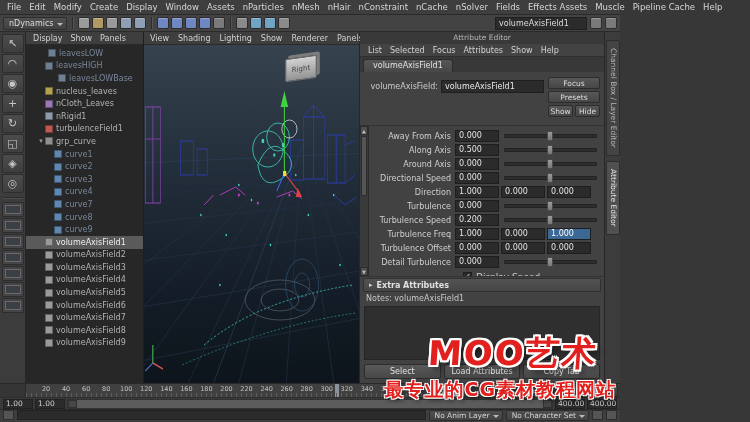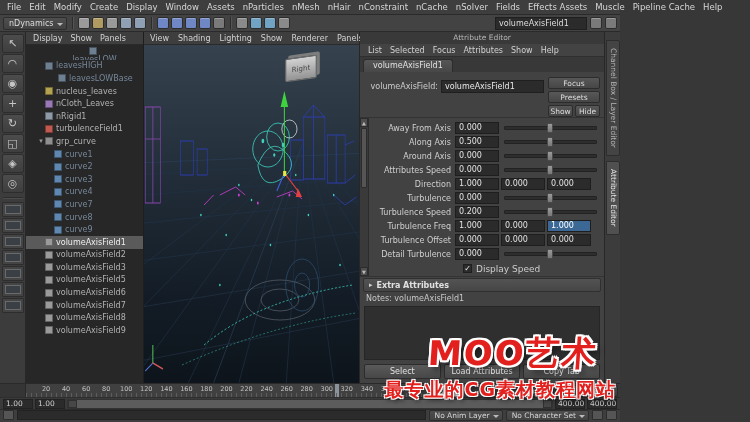--- a/index.html
+++ b/index.html
@@ -50,21 +50,21 @@
   .vp-canvas{flex:1;position:relative;background:linear-gradient(#36434f 0%,#232f3b 35%,#131c26 75%,#0d141b 100%);overflow:hidden}
   .vp-canvas svg{position:absolute;inset:0;width:100%;height:100%}
   .view-cube{position:absolute;right:42px;top:12px;width:32px;height:23px;background:linear-gradient(#d2d2d2,#939393);border:1px solid #6f6f6f;border-radius:2px;color:#444;font-size:7px;display:flex;align-items:center;justify-content:center;transform:rotate(-8deg) skewX(-8deg);box-shadow:3px -3px 0 #7d7d7d}
 
   
   .ae{width:244px;background:#424242;display:flex;flex-direction:column;min-height:0}
   .ae-title{height:12px;line-height:12px;text-align:center;background:#393939;color:#b8b8b8;font-size:7.5px;flex:none}
   .ae-menus{height:13px;background:#434343;border-bottom:1px solid #2f2f2f;display:flex;align-items:center;padding-left:4px;flex:none}
   .ae-tabrow{height:15px;background:#383838;padding:2px 3px 0;flex:none}
   .ae-tab{display:inline-block;height:13px;line-height:12px;background:linear-gradient(#565656,#474747);border:1px solid #2c2c2c;border-bottom:none;border-radius:3px 3px 0 0;padding:0 9px;font-size:8px;color:#e0e0e0}
-  .ae-header{flex:none;display:flex;padding:5px 4px 0;gap:4px;border-bottom:1px solid #333}
+  .ae-header{flex:none;display:flex;padding:5px 4px 8px;gap:4px;border-bottom:1px solid #333}
   .ae-node-row{flex:1;display:flex;align-items:flex-start;gap:3px;padding-top:3px}
   .ae-node-label{width:74px;text-align:right;font-size:8px;color:#ccc;padding-top:2px}
   .ae-node-field{flex:1;height:13px;line-height:11px;background:#2b2b2b;border:1px solid #1f1f1f;padding:0 3px;font-size:8px;color:#e6e6e6}
   .ae-hbtns{width:52px;display:flex;flex-direction:column;gap:2px}
   .ae-sbtn{height:12px;line-height:11px;text-align:center;background:linear-gradient(#585858,#464646);border:1px solid #2c2c2c;border-radius:2px;font-size:7.5px;color:#ddd}
   .ae-sbtn-row{display:flex;gap:2px}
   .ae-sbtn-row .ae-sbtn{flex:1}
   .ae-scroll{flex:1;display:flex;min-height:0;border-bottom:1px solid #333}
   .ae-vscroll{width:9px;background:#3a3a3a;border-right:1px solid #2c2c2c;display:flex;flex-direction:column;flex:none}
   .scroll-arrow{height:9px;background:#4e4e4e;border:1px solid #2c2c2c;color:#bbb;font-size:5px;text-align:center;line-height:8px}
@@ -202,21 +202,21 @@
           </div></div>
     </div>
 
     <div class="outliner">
       <div class="panel-menubar" id="outliner-menu">
           <div class="pm-item">Display</div>
           <div class="pm-item">Show</div>
           <div class="pm-item">Panels</div>
         </div>
       <div class="tree" id="tree">
-          <div class="tree-row muted" style="padding-left: 20px; flex-direction: column;">
+          <div class="tree-row muted" style="padding-left: 14px;">
             <div class="expander"></div>
             <div class="o-icon" style="background: rgb(110, 127, 146);"></div>
             <div class="o-label">leavesLOW</div>
           </div>
           <div class="tree-row muted" style="padding-left: 11px;">
             <div class="expander"></div>
             <div class="o-icon" style="background: rgb(110, 127, 146);"></div>
             <div class="o-label">leavesHIGH</div>
           </div>
           <div class="tree-row muted" style="padding-left: 24px;">
@@ -291,20 +291,25 @@
           </div>
           <div class="tree-row" style="padding-left: 11px;">
             <div class="expander"></div>
             <div class="o-icon" style="background: rgb(154, 154, 154);"></div>
             <div class="o-label">volumeAxisField2</div>
           </div>
           <div class="tree-row" style="padding-left: 11px;">
             <div class="expander"></div>
             <div class="o-icon" style="background: rgb(154, 154, 154);"></div>
             <div class="o-label">volumeAxisField3</div>
+          </div>
+          <div class="tree-row" style="padding-left: 11px;">
+            <div class="expander"></div>
+            <div class="o-icon" style="background: rgb(154, 154, 154);"></div>
+            <div class="o-label">volumeAxisField4</div>
           </div>
           <div class="tree-row" style="padding-left: 11px;">
             <div class="expander"></div>
             <div class="o-icon" style="background: rgb(154, 154, 154);"></div>
             <div class="o-label">volumeAxisField5</div>
           </div>
           <div class="tree-row" style="padding-left: 11px;">
             <div class="expander"></div>
             <div class="o-icon" style="background: rgb(154, 154, 154);"></div>
             <div class="o-label">volumeAxisField6</div>
@@ -511,21 +516,21 @@
               </div>
             </div>
             <div class="ae-row">
               <div class="ae-label">Around Axis</div>
               <div class="ae-field">0.000</div>
               <div class="ae-slider">
                 <div class="handle"></div>
               </div>
             </div>
             <div class="ae-row">
-              <div class="ae-label">Attributes Speed</div>
+              <div class="ae-label">Directional Speed</div>
               <div class="ae-field">0.000</div>
               <div class="ae-slider">
                 <div class="handle"></div>
               </div>
             </div>
             <div class="ae-row">
               <div class="ae-label">Direction</div>
               <div class="ae-field">1.000</div>
               <div class="ae-field">0.000</div>
               <div class="ae-field">0.000</div>

